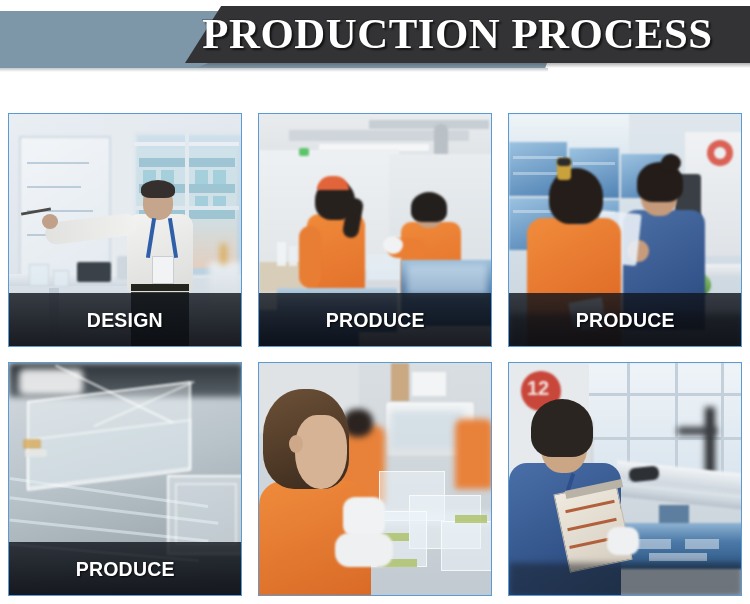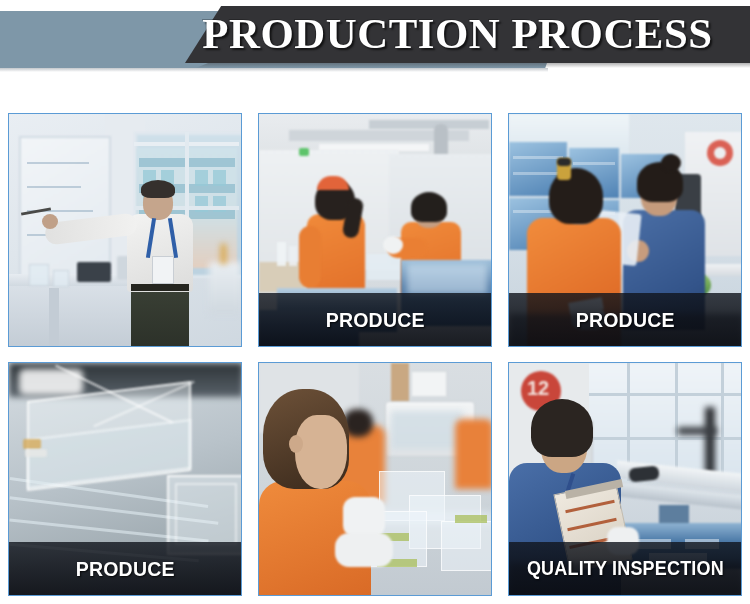--- a/index.html
+++ b/index.html
@@ -331,20 +331,23 @@
       <div class="lay t1-belt"></div>
       <div class="lay t1-man-arm"></div>
       <div class="lay t1-man-hand"></div>
       <div class="lay t1-pointer"></div>
       <div class="lay t1-man-head"></div>
       <div class="lay t1-man-hair"></div>
       <div class="lay t1-lanyard-l"></div>
       <div class="lay t1-lanyard-r"></div>
       <div class="lay t1-badge"></div>
     </div>
+    <div class="caption-bar">
+      <span class="caption-text">DESIGN</span>
+    </div>
   </div>
 
   <div class="tile">
     <div class="photo">
       <div class="lay t2-bg"></div>
       <div class="lay t2-ceil"></div>
       <div class="lay t2-duct2 soft"></div>
       <div class="lay t2-duct soft"></div>
       <div class="lay t2-pipe soft"></div>
       <div class="lay t2-lamp soft"></div>
@@ -495,18 +498,15 @@
       <div class="lay t6-w-hair"></div>
       <div class="lay t6-pen"></div>
       <div class="lay t6-clip"></div>
       <div class="lay t6-clipbar"></div>
       <div class="lay t6-clipline" style="left:56px;top:142px;width:50px;transform:rotate(-12deg)"></div>
       <div class="lay t6-clipline" style="left:58px;top:160px;width:50px;transform:rotate(-12deg)"></div>
       <div class="lay t6-clipline" style="left:60px;top:178px;width:48px;transform:rotate(-12deg)"></div>
       <div class="lay t6-glove soft"></div>
       <div class="lay t6-dark softer"></div>
     </div>
-    <div class="caption-bar">
-      <span class="caption-text long">QUALITY INSPECTION</span>
-    </div>
   </div>
 
 </div>
 
 </body></html>

